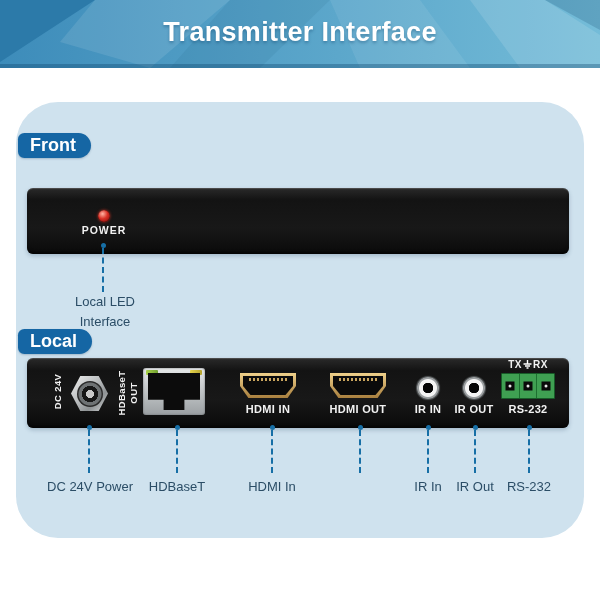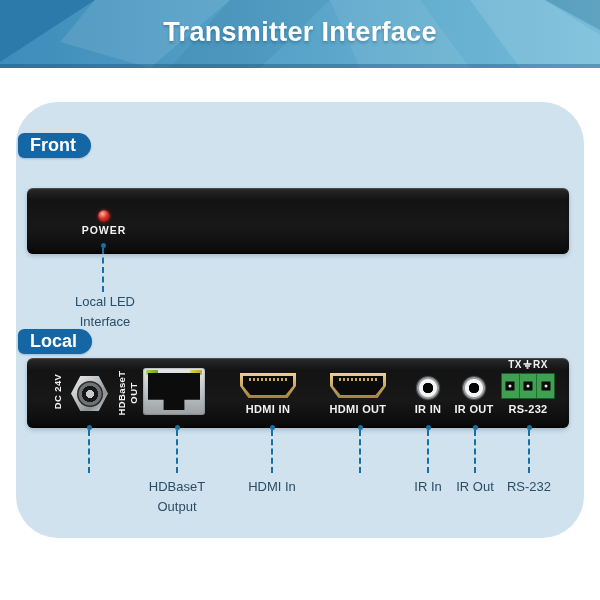--- a/index.html
+++ b/index.html
@@ -258,24 +258,24 @@
       <span class="dot"></span>
     </div>
   <div class="dash" style="left:474px; top:430px; height:43px">
       <span class="dot"></span>
     </div>
   <div class="dash" style="left:528px; top:430px; height:43px">
       <span class="dot"></span>
     </div>
 
   <div class="ann" style="left:20px;  top:477px">
+    <div>DC 24V Power</div>
   </div>
   <div class="ann" style="left:107px; top:477px">
     <div>HDBaseT</div>
-    <div>Output</div>
   </div>
   <div class="ann" style="left:202px; top:477px">
     <div>HDMI In</div>
   </div>
   <div class="ann" style="left:358px; top:477px">
     <div>IR In</div>
   </div>
   <div class="ann" style="left:405px; top:477px">
     <div>IR Out</div>
   </div>

